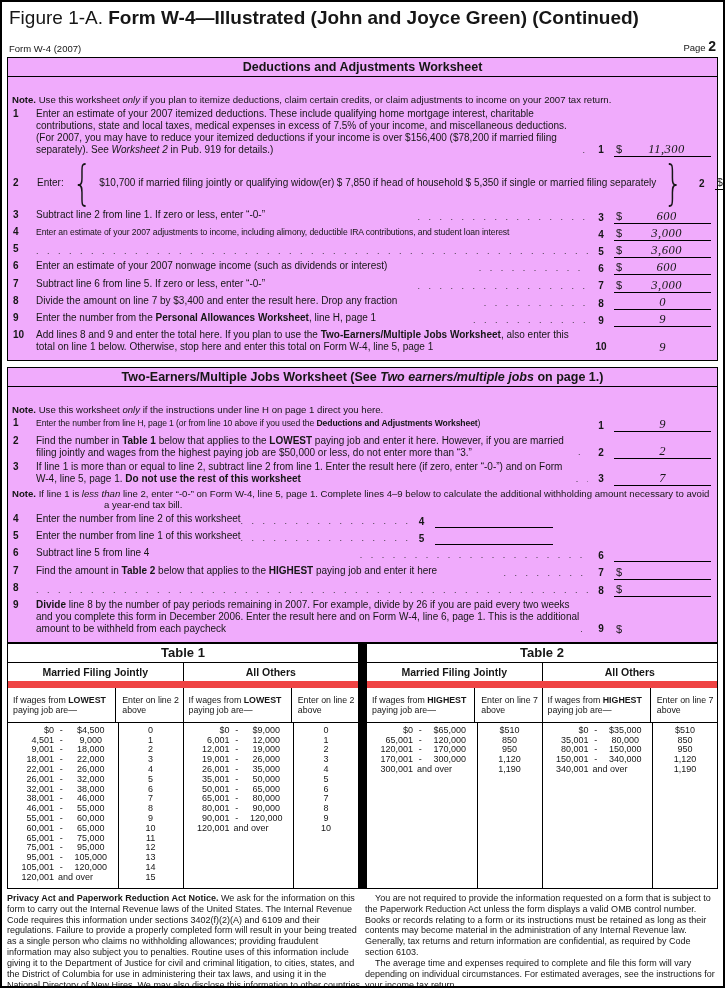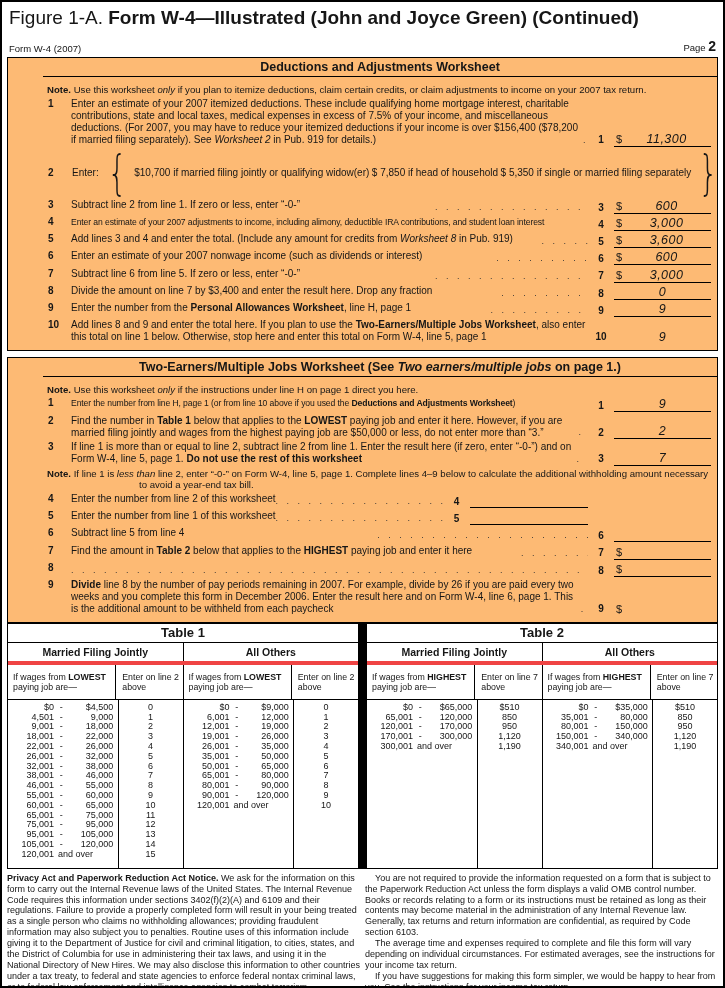--- a/index.html
+++ b/index.html
@@ -9,74 +9,74 @@
 
   
   .fig-title{font-size:19px;margin:2px 0 0 2px;white-space:nowrap;}
   .fig-label{font-weight:normal}.fig-main{font-weight:bold}.fig-cont{font-weight:bold;}
   .meta-row{display:flex;justify-content:space-between;align-items:flex-end;margin:0 2px 3px 2px;}
   .form-id{font-size:9.5px;margin-top:14px;}
   .page-num{font-size:9.5px;}
   .page-num .num{font-weight:bold;font-size:14px;}
 
   
-  .wsbox{border:1.5px solid #000;background:#fdba74;padding-left:35px;}
+  .wsbox{border:1.5px solid #000;background:#f0abfc;}
   .ws-header{text-align:center;font-weight:bold;font-size:12.5px;border-bottom:1px solid #000;padding:2px 0;}
   .ws-body{padding:2px 6px 4px 4px;font-size:10px;line-height:12.2px;}
-  .wnote{font-size:9.6px;margin:5px 0 2px 0;line-height:11.5px;}
+  .wnote{font-size:9.6px;margin:15px 0 2px 0;line-height:11.5px;}
   .wnote.hang{padding-left:92px;text-indent:-92px;margin:2px 0;}
   .wline{display:flex;align-items:flex-start;margin:2.2px 0;}
   .wline.condensed .ltext{font-size:8.6px;letter-spacing:-0.1px;}
   .lnum{flex:0 0 24px;font-weight:bold;padding-left:1px;box-sizing:border-box;}
   .ltext{flex:1 1 auto;min-width:0;}
   .ltext.noflex{flex:0 1 auto;}
   .dots{flex:1 1 18px;min-width:0;overflow:hidden;white-space:nowrap;align-self:flex-end;letter-spacing:3px;color:#333;font-size:9px;line-height:13px;}
   .dots::after{content:". . . . . . . . . . . . . . . . . . . . . . . . . . . . . . . . . . . . . . . . . . . . . . . . . . . . ."}
   .dots.midw{flex:0 0 168px;}
   .lentry{display:flex;align-items:flex-end;align-self:flex-end;}
   .enum{flex:0 0 26px;text-align:center;font-weight:bold;}
   .amt{width:97px;display:flex;align-items:flex-end;height:15px;box-sizing:border-box;}
   .amt.u{border-bottom:1.2px solid #000;}
   .amt.mid{width:118px;}
   .amt .dol{font-size:11px;padding-left:2px;line-height:13px;}
   .amt .val{flex:1;text-align:center;}
-  .hand{font-family:Liberation Sans, sans-serif;font-style:italic;font-size:12.5px;letter-spacing:0.5px;line-height:13px;}
+  .hand{font-family:Liberation Serif, serif;font-style:italic;font-size:12.5px;letter-spacing:0.5px;line-height:13px;}
   .spacer-mid{flex:0 0 78px;}
   
   .wline.bracerow{align-items:center;}
   .bracerow .lentry,.bracerow .dots{align-self:center;}
   .enter-label{padding:0 3px 0 1px;}
   .brace{font-family:"DejaVu Sans",sans-serif;font-size:48px;font-weight:200;line-height:48px;transform:scaleX(.62);}
   .opts{display:flex;flex-direction:row;gap:2.5px;padding:0 2px;}
   .opt{white-space:nowrap;}
 
   .gap6{height:6px;}
 
   
   .tables{display:flex;border:1.5px solid #000;border-top:2.5px solid #000;margin-top:-1px;height:247px;box-sizing:border-box;}
   .tbl{flex:1 1 0;display:flex;flex-direction:column;min-width:0;}
   .tbl-divider{flex:0 0 9px;background:#000;}
   .tbl-title{text-align:center;font-weight:bold;font-size:13px;border-bottom:1px solid #000;padding:1px 0 2px 0;}
-  .tbl-secs{display:flex;border-bottom:4px solid #ef4444;}
+  .tbl-secs{display:flex;border-bottom:7px solid #ef4444;}
   .tbl-sec-name{flex:1;text-align:center;font-weight:bold;font-size:10.5px;padding:3px 0;}
   .tbl-sec-name + .tbl-sec-name{border-left:1px solid #000;}
   .tbl-hdrs{display:flex;border-bottom:1px solid #000;}
   .sec-hdr{flex:1;display:flex;min-width:0;}
   .sec-hdr + .sec-hdr{border-left:1px solid #000;}
   .hdr-wage{flex:1.72;border-right:1px solid #000;font-size:8.8px;line-height:10px;padding:7px 2px 7px 5px;box-sizing:border-box;}
   .hdr-enter{flex:1;font-size:8.8px;line-height:10px;padding:7px 2px 7px 6px;box-sizing:border-box;}
   .tbl-data{flex:1;display:flex;min-height:0;}
   .sec-data{flex:1;display:flex;min-width:0;}
   .sec-data + .sec-data{border-left:1px solid #000;}
   .wage-col{flex:1.72;border-right:1px solid #000;padding-top:3px;box-sizing:border-box;min-width:0;}
   .enter-col{flex:1;padding-top:3px;box-sizing:border-box;}
   .trow{height:9.8px;font-size:9px;line-height:9.8px;display:flex;white-space:nowrap;}
   .trow .lo{width:42%;text-align:right;}
   .trow .dash{width:13%;text-align:center;}
-  .trow .hi{width:41%;text-align:right;}
+  .trow .hi{width:41%;text-align:center;}
   .trow .over{flex:1;text-align:left;padding-left:4px;}
   .erow{height:9.8px;font-size:9px;line-height:9.8px;text-align:center;}
 
   
   .privacy{display:flex;gap:5px;margin-top:4px;font-size:9px;line-height:10.9px;}
   .pcol{flex:1;min-width:0;}
   .pcol p{margin:0;}
   .pcol p.ind{text-indent:10px;}
 </style>
 </head>
@@ -145,21 +145,20 @@
             <div class="lentry">
               <span class="enum">4</span>
               <div class="amt u">
                 <span class="dol">$</span>
                 <span class="val hand">3,000</span>
               </div>
             </div>
           </div>
           <div class="wline">
             <span class="lnum">5</span>
-            <div class="ltext"><span>Add lines 3 and 4 and enter the total. (Include any amount for credits from </span><span class="i">Worksheet 8</span><span> in Pub. 919)</span></div>
             <span class="dots"></span>
             <div class="lentry">
               <span class="enum">5</span>
               <div class="amt u">
                 <span class="dol">$</span>
                 <span class="val hand">3,600</span>
               </div>
             </div>
           </div>
           <div class="wline">

